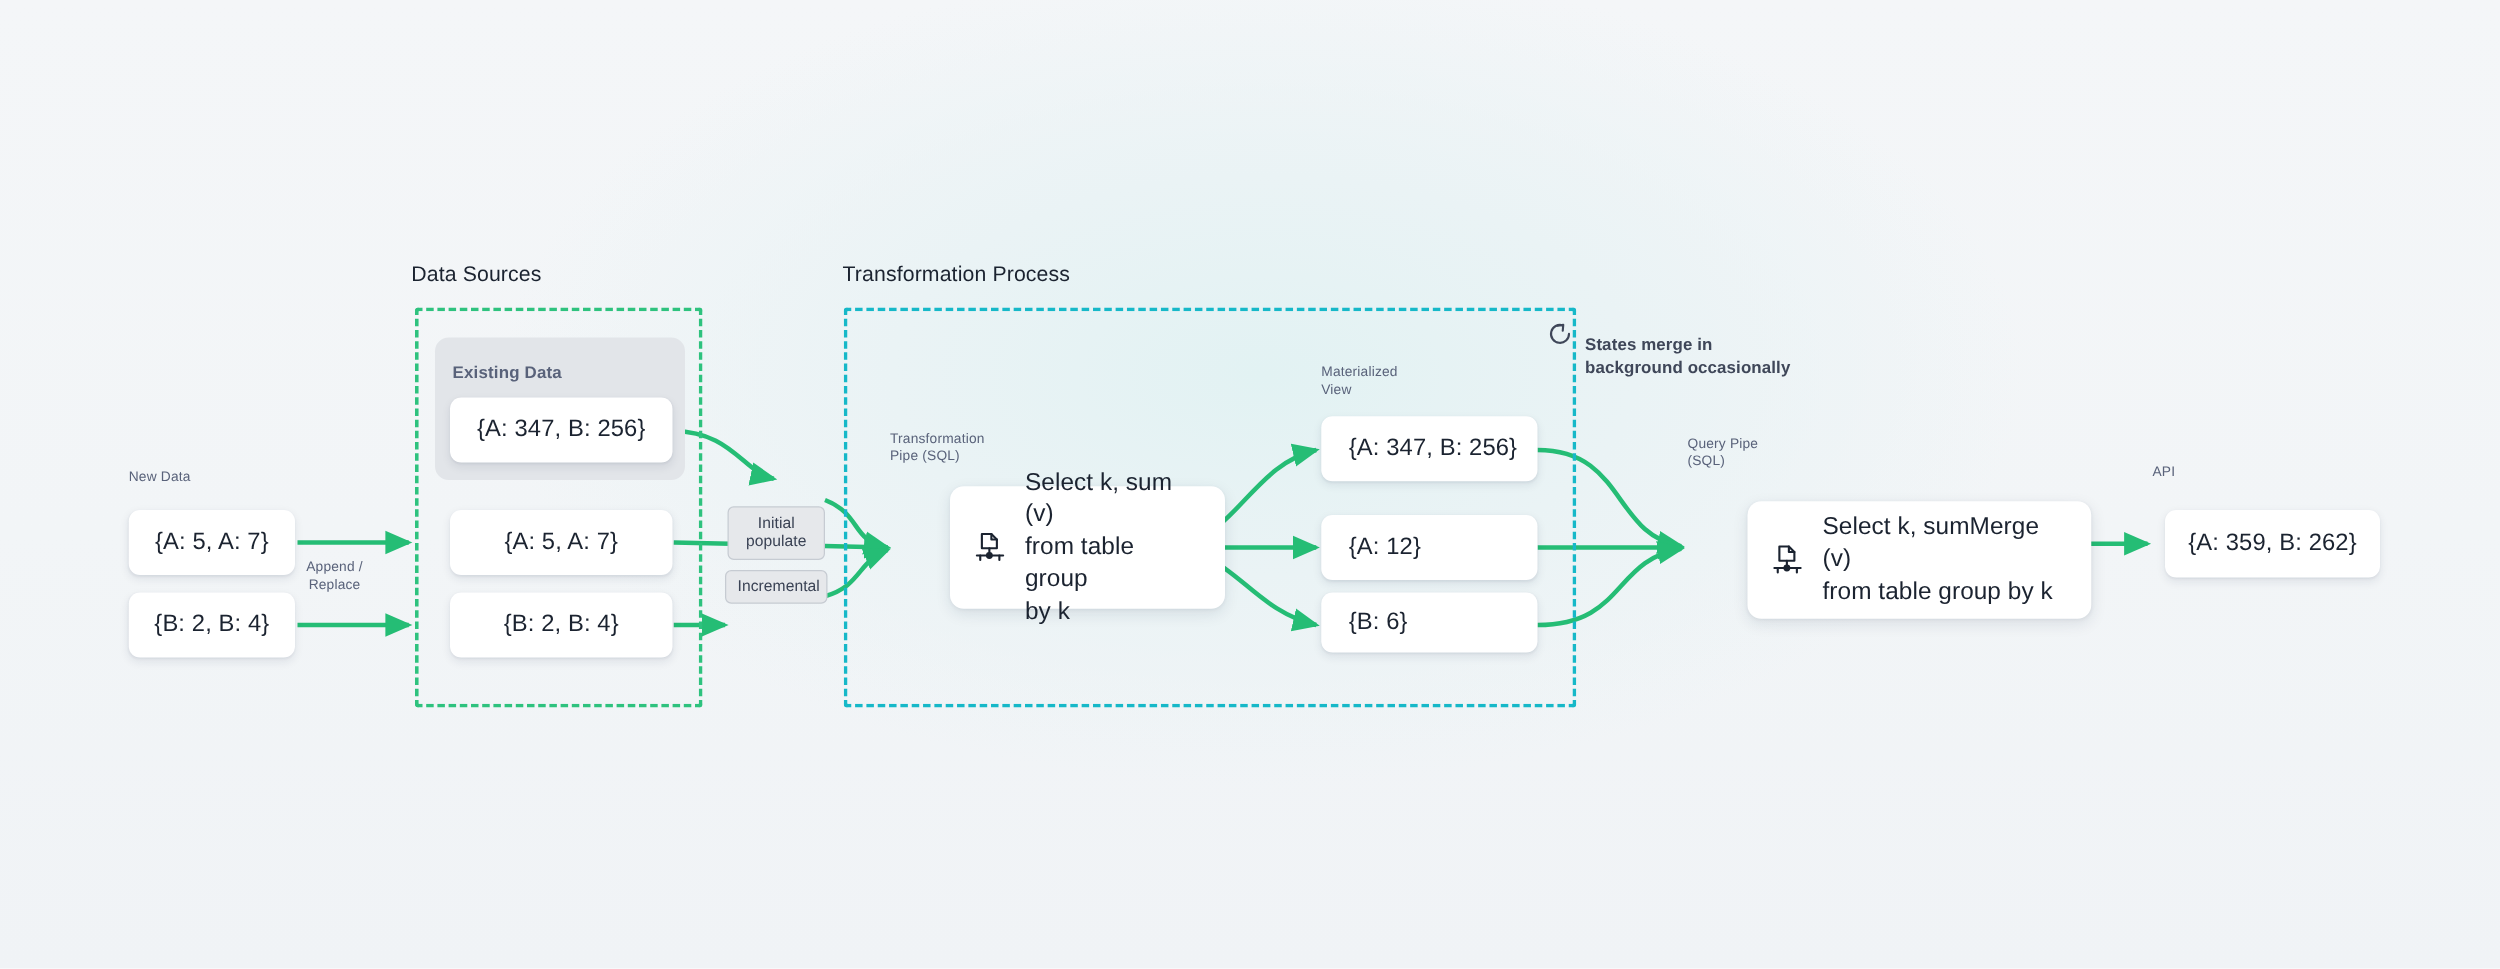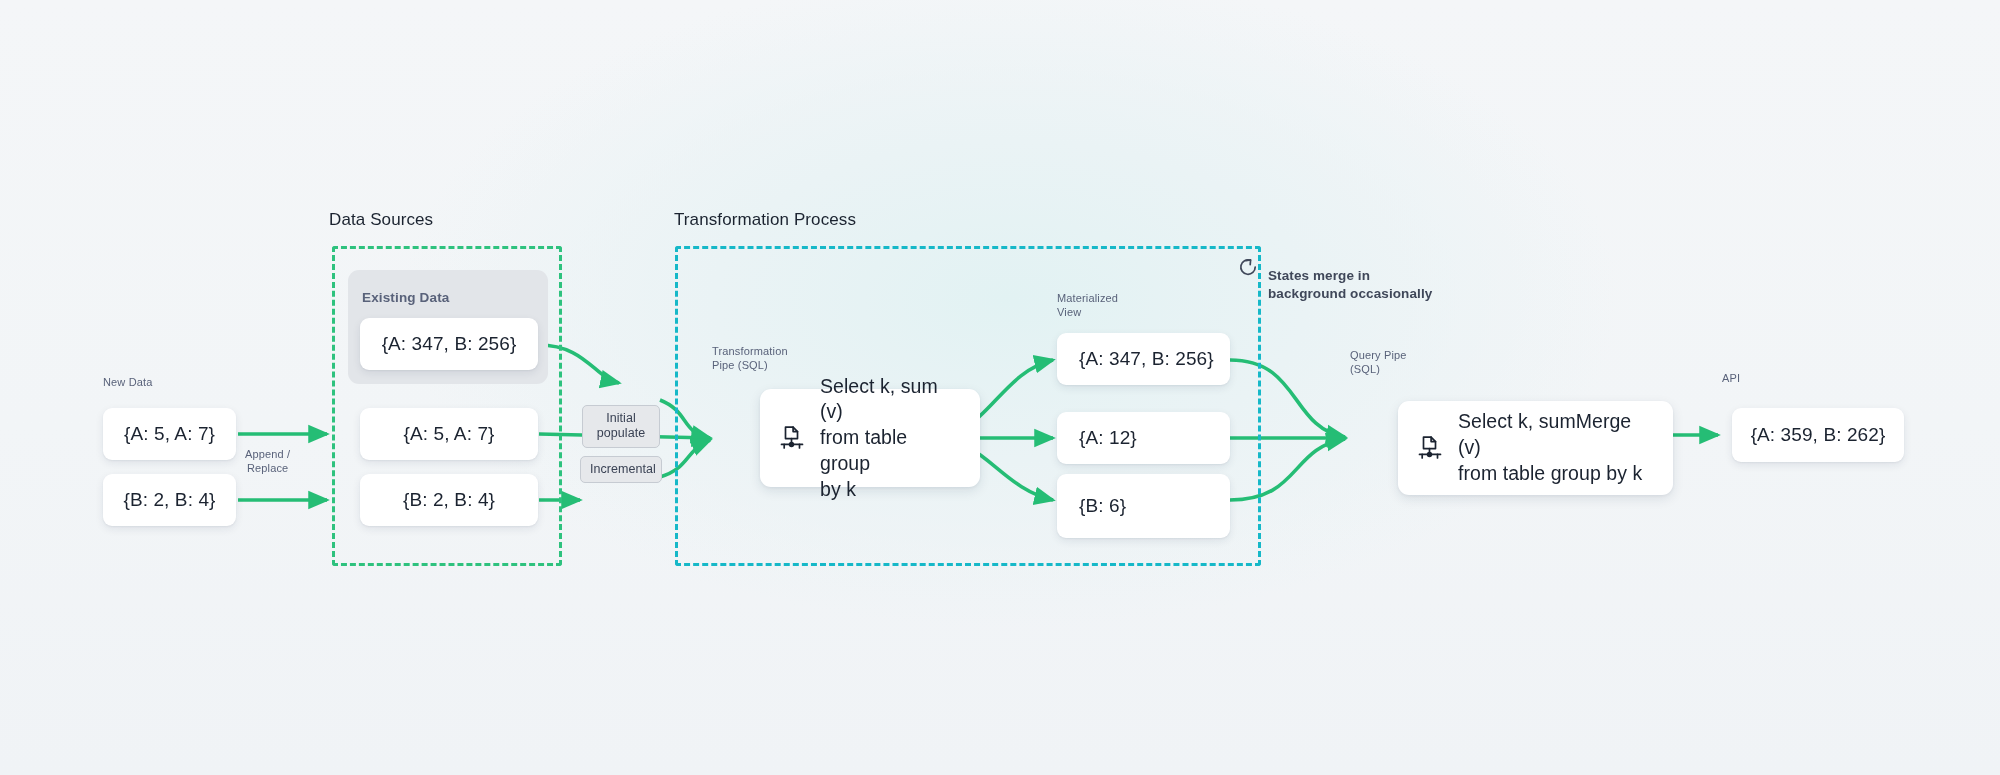--- a/index.html
+++ b/index.html
@@ -190,21 +190,21 @@
     </span>
     <span class="txt">Select k, sum (v)
 from table group
 by k</span>
   </div>
 
   <div class="plainlabel" style="left:1057px; top:291px;">Materialized
 View</div>
   <div class="card pad" style="left:1057px; top:333px; width:173px; height:52px;">{A: 347, B: 256}</div>
   <div class="card pad" style="left:1057px; top:412px; width:173px; height:52px;">{A: 12}</div>
-  <div class="card pad" style="left:1057px; top:474px; width:173px; height:64px;">{B: 6}</div>
+  <div class="card pad" style="left:1057px; top:474px; width:173px; height:48px;">{B: 6}</div>
 
   <span class="merge-icon" style="left:1237px; top:256px;">
     <svg width="22" height="22" viewBox="0 0 22 22" fill="none" stroke="#3f4759" stroke-width="1.7" stroke-linecap="round" stroke-linejoin="round">
       <path d="M18.2,11 A7.2,7.2 0 1 1 13.4,4.3"></path>
       <path d="M13.2,8.6 L13.6,3.9 L8.9,4.6"></path>
     </svg>
   </span>
   <div class="merge-note" style="left:1268px; top:267px;">States merge in
 background occasionally</div>
 

